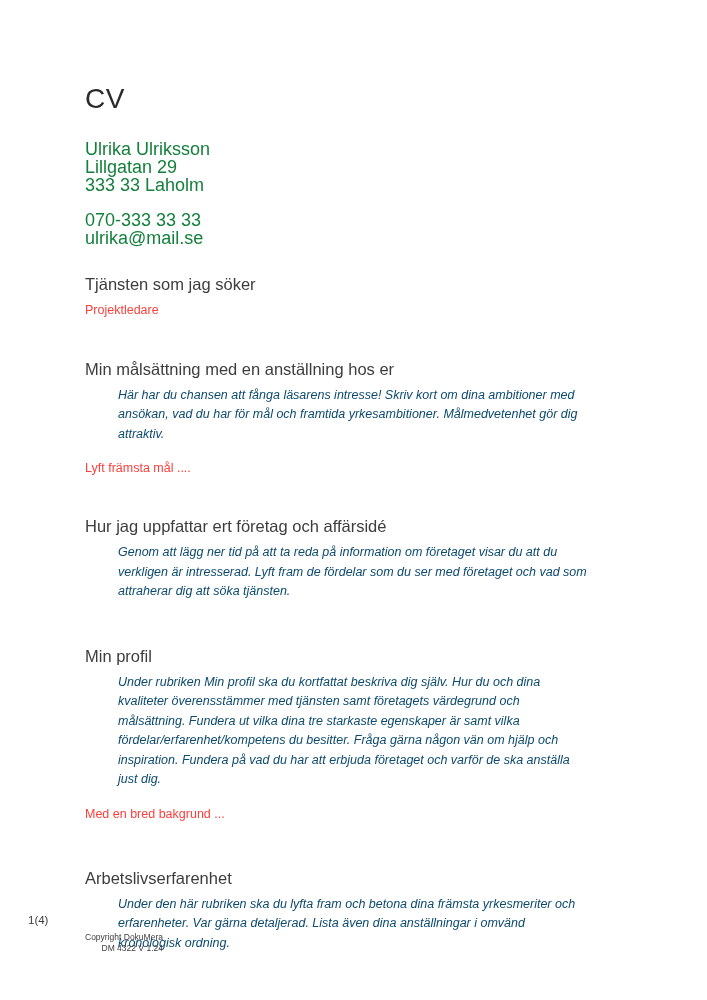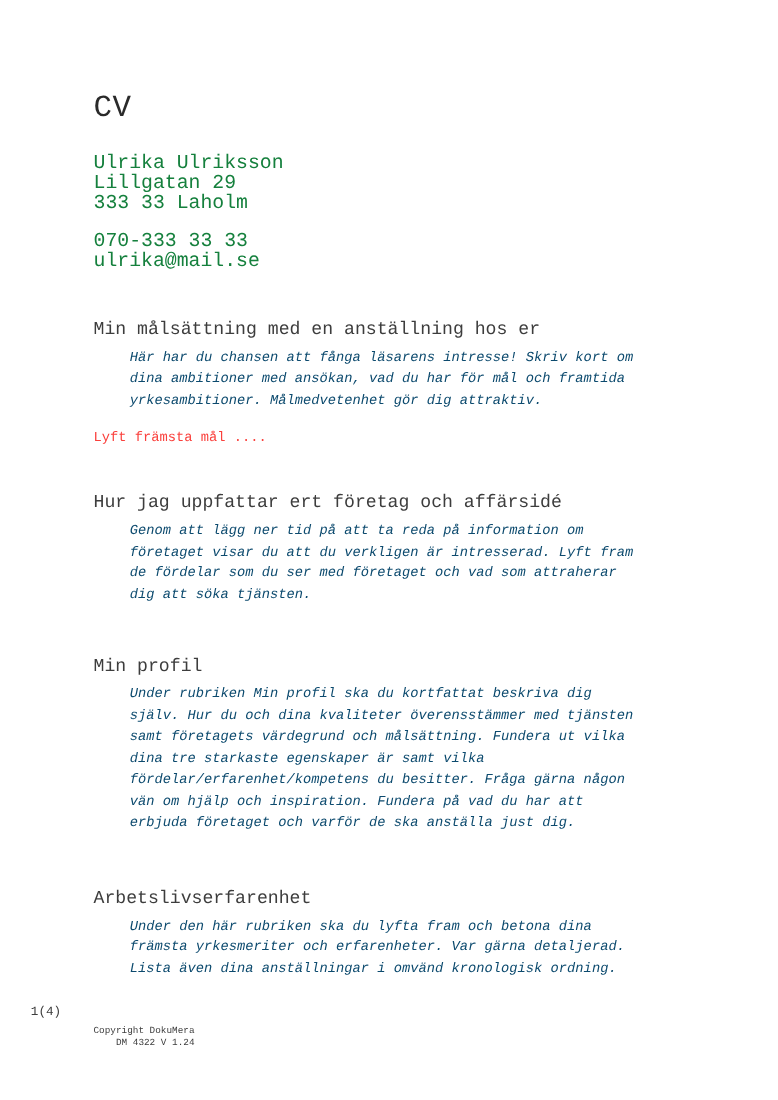--- a/index.html
+++ b/index.html
@@ -5,21 +5,21 @@
   html, body {
     margin: 0;
     padding: 0;
     background: #ffffff;
   }
   .page {
     position: relative;
     width: 647px;
     height: 1000px;
     background: #ffffff;
-    font-family: Liberation Mono, monospace;
+    font-family: Liberation Sans, sans-serif;
     color: #3d3d3d;
     overflow: hidden;
   }
   .content {
     position: absolute;
     left: 85px;
     top: 0;
     width: 505px;
   }
   .doc-title {
@@ -97,35 +97,40 @@
 
     <div class="contact-block">
       <div>Ulrika Ulriksson</div>
       <div>Lillgatan 29</div>
       <div>333 33 Laholm</div>
       <div class="contact-gap"></div>
       <div>070-333 33 33</div>
       <div>ulrika@mail.se</div>
     </div>
 
+    <div class="section">
+      <h2 class="section-heading h-tjansten">Tjänsten som jag söker</h2>
+      <p class="answer ans-tight">Projektledare</p>
+    </div>
 
     <div class="section">
       <h2 class="section-heading h-malsattning">Min målsättning med en anställning hos er</h2>
       <p class="instruction">Här har du chansen att fånga läsarens intresse! Skriv kort om dina ambitioner med ansökan, vad du har för mål och framtida yrkesambitioner. Målmedvetenhet gör dig attraktiv.</p>
       <p class="answer ans-after-para">Lyft främsta mål ....</p>
     </div>
 
     <div class="section">
       <h2 class="section-heading h-foretag">Hur jag uppfattar ert företag och affärsidé</h2>
       <p class="instruction">Genom att lägg ner tid på att ta reda på information om företaget visar du att du verkligen är intresserad. Lyft fram de fördelar som du ser med företaget och vad som attraherar dig att söka tjänsten.</p>
     </div>
 
     <div class="section">
       <h2 class="section-heading h-profil">Min profil</h2>
       <p class="instruction">Under rubriken Min profil ska du kortfattat beskriva dig själv. Hur du och dina kvaliteter överensstämmer med tjänsten samt företagets värdegrund och målsättning. Fundera ut vilka dina tre starkaste egenskaper är samt vilka fördelar/erfarenhet/kompetens du besitter. Fråga gärna någon vän om hjälp och inspiration. Fundera på vad du har att erbjuda företaget och varför de ska anställa just dig.</p>
+      <p class="answer ans-after-para">Med en bred bakgrund ...</p>
     </div>
 
     <div class="section">
       <h2 class="section-heading h-arbete">Arbetslivserfarenhet</h2>
       <p class="instruction">Under den här rubriken ska du lyfta fram och betona dina främsta yrkesmeriter och erfarenheter. Var gärna detaljerad. Lista även dina anställningar i omvänd kronologisk ordning.</p>
 
     </div>
 
   </div>
 

